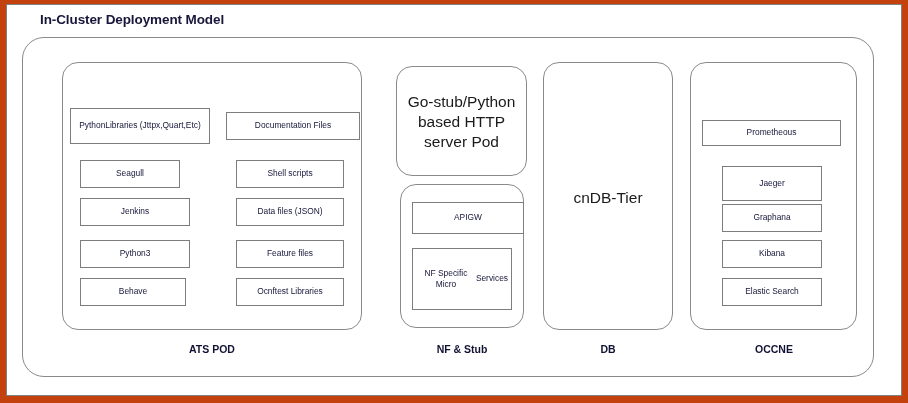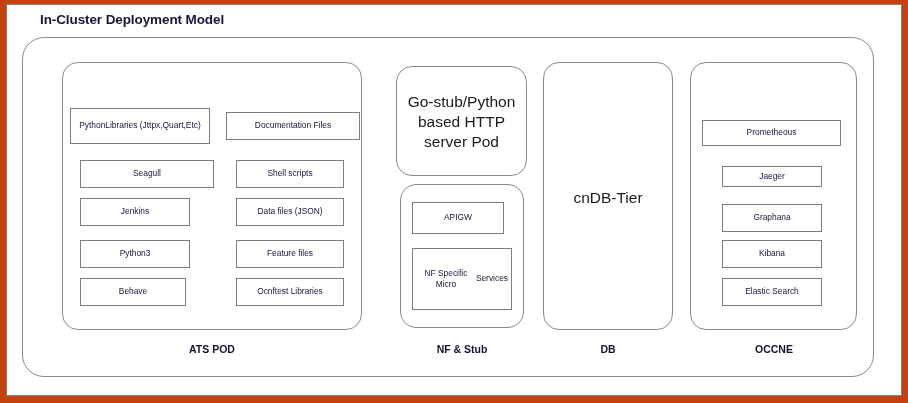--- a/index.html
+++ b/index.html
@@ -109,21 +109,21 @@
   <div class="diagram-title">In-Cluster Deployment Model</div>
 
   <div class="cluster-box"></div>
 
   <div class="pod" id="ats-pod"></div>
 
   <div class="item" style="left:70px;top:108px;width:140px;height:36px;flex-direction:row;">
     <span>Python</span>
     <span>Libraries (Jttpx,Quart,Etc)</span>
   </div>
-  <div class="item" style="left:80px;top:160px;width:134px;height:28px;">
+  <div class="item" style="left:80px;top:160px;width:100px;height:28px;">
       <span>Seagull</span>
     </div>
   <div class="item" style="left:80px;top:198px;width:110px;height:28px;">
       <span>Jenkins</span>
     </div>
   <div class="item" style="left:80px;top:240px;width:110px;height:28px;">
       <span>Python3</span>
     </div>
   <div class="item" style="left:80px;top:278px;width:106px;height:28px;">
       <span>Behave</span>
@@ -146,38 +146,38 @@
     </div>
 
   <div class="pod" id="gostub-pod"></div>
   <div class="pod-caption" style="left:396px;top:92px;width:131px;">
     <div>Go-stub/Python</div>
     <div>based HTTP</div>
     <div>server Pod</div>
   </div>
 
   <div class="pod" id="nf-inner-pod"></div>
-  <div class="item" style="left:412px;top:202px;width:92px;height:32px;">
+  <div class="item" style="left:412px;top:202px;width:112px;height:32px;">
       <span>APIGW</span>
     </div>
   <div class="item" style="left:412px;top:248px;width:100px;height:62px;flex-direction:row;">
     <span>NF Specific Micro</span>
     <span>Services</span>
   </div>
 
   <div class="pod" id="db-pod"></div>
   <div class="pod-caption" style="left:543px;top:188px;width:130px;">
     <div>cnDB-Tier</div>
   </div>
 
   <div class="pod" id="occne-pod"></div>
   <div class="item" style="left:702px;top:120px;width:139px;height:26px;">
       <span>Prometheous</span>
     </div>
-  <div class="item" style="left:722px;top:166px;width:100px;height:21px;">
+  <div class="item" style="left:722px;top:166px;width:100px;height:35px;">
       <span>Jaeger</span>
     </div>
   <div class="item" style="left:722px;top:204px;width:100px;height:28px;">
       <span>Graphana</span>
     </div>
   <div class="item" style="left:722px;top:240px;width:100px;height:28px;">
       <span>Kibana</span>
     </div>
   <div class="item" style="left:722px;top:278px;width:100px;height:28px;">
       <span>Elastic Search</span>

